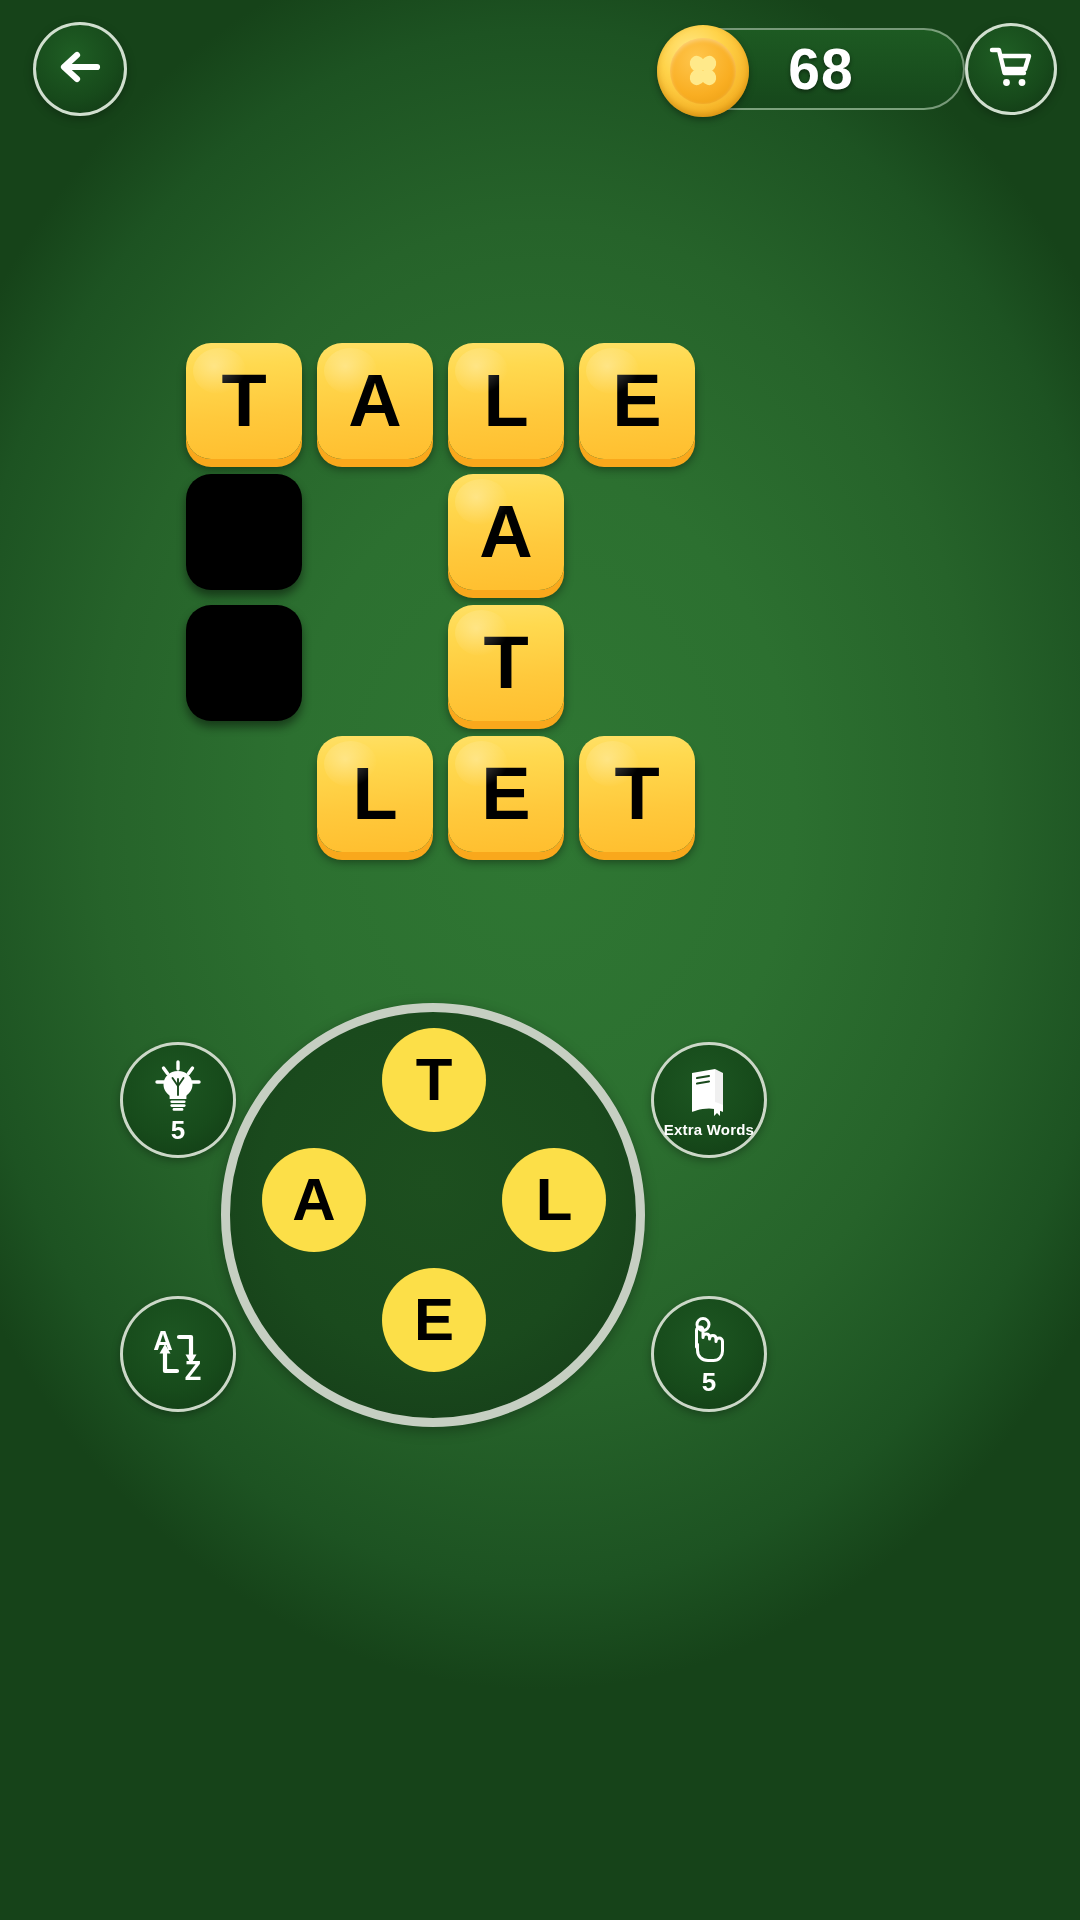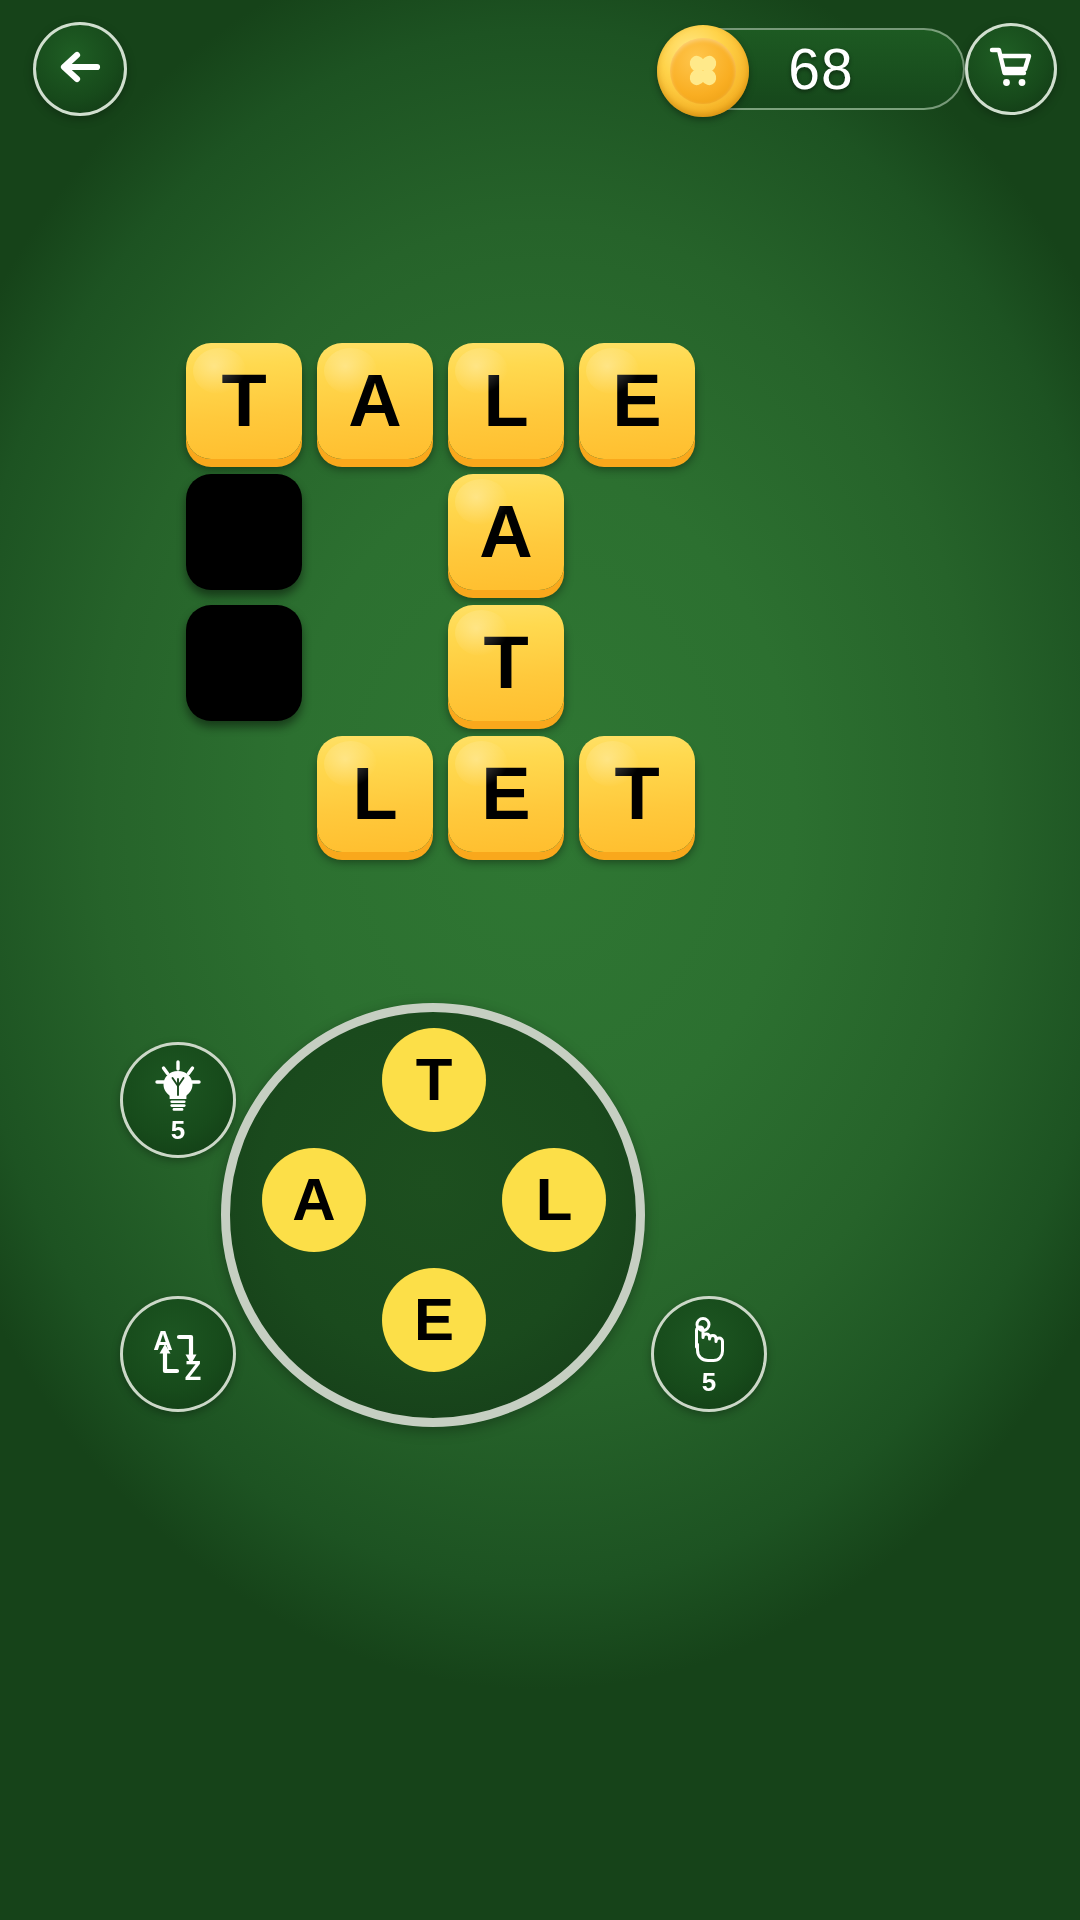--- a/index.html
+++ b/index.html
@@ -34,21 +34,21 @@
   #coin-pill {
     position:absolute; right:115px; top:28px;
     height:82px; min-width:300px;
     border-radius:41px;
     background:linear-gradient(180deg,#1d5a22 0%,#16471b 100%);
     border:2px solid rgba(200,220,198,.55);
     display:flex; align-items:center;
     padding:0 84px 0 96px;
   }
   #coin-count {
-    color:#fff; font-size:57px; font-weight:normal;
+    color:#fff; font-size:57px; font-weight:bold;
     letter-spacing:1px; line-height:1;
     text-shadow:0 2px 4px rgba(0,0,0,.45);
     width:100%; text-align:center;
   }
 
   #coin-icon {
     position:absolute; left:-10px; top:-5px;
     width:92px; height:92px; border-radius:50%;
     background:radial-gradient(circle at 38% 30%, #ffe98a 0%, #ffd34a 36%, #f7b528 70%, #e89c12 100%);
     box-shadow:0 3px 7px rgba(0,0,0,.35), inset 0 -3px 6px rgba(180,110,0,.45);
@@ -284,20 +284,35 @@
         <g fill="#ffffff">
           <rect x="20.4" y="42.4" width="15.2" height="2.7" rx="1.3"></rect>
           <rect x="20.4" y="46.2" width="15.2" height="2.7" rx="1.3"></rect>
           <rect x="22.6" y="50" width="10.8" height="2.7" rx="1.3"></rect>
         </g>
       </svg>
     </span>
     <span class="badge-num">5</span>
   </div>
 
+  <div class="action-btn" id="extrawords-btn">
+    <span>
+      <svg width="54" height="54" viewBox="0 0 54 54">
+        <path d="M10 9 L33 5 L33 40 L10 44 Z" fill="#ffffff"></path>
+        <path d="M33 5 L41 9 L41 44 L33 40 Z" fill="#f0f0f0"></path>
+        <g stroke="#1a4a1d" stroke-width="2.1" stroke-linecap="round">
+          <line x1="15" y1="14" x2="27" y2="12"></line>
+          <line x1="15" y1="19.5" x2="27" y2="17.5"></line>
+        </g>
+        <path d="M10 41 C10 41 18 37.5 27 37.5 C34.5 37.5 41 41 41 41 L41 48 C41 48 34.5 44.5 27 44.5 C18 44.5 10 48 10 48 Z" fill="#ffffff"></path>
+        <path d="M32 42.5 L38 42.5 L38 52 L35 49 L32 52 Z" fill="#ffffff"></path>
+      </svg>
+    </span>
+    <span class="badge-label">Extra Words</span>
+  </div>
 
   <div class="action-btn" id="shuffle-btn">
     <span>
       <svg width="64" height="64" viewBox="0 0 64 64">
         <text x="17" y="28" font-family="Liberation Sans, sans-serif" font-size="27" font-weight="bold" fill="#ffffff" text-anchor="middle">A</text>
         <text x="47" y="58" font-family="Liberation Sans, sans-serif" font-size="27" font-weight="bold" fill="#ffffff" text-anchor="middle">Z</text>
         <g stroke="#ffffff" stroke-width="4.2" fill="none" stroke-linecap="round" stroke-linejoin="round">
           <path d="M33 15 H45 V34"></path>
           <path d="M31 49 H19 V31"></path>
         </g>

